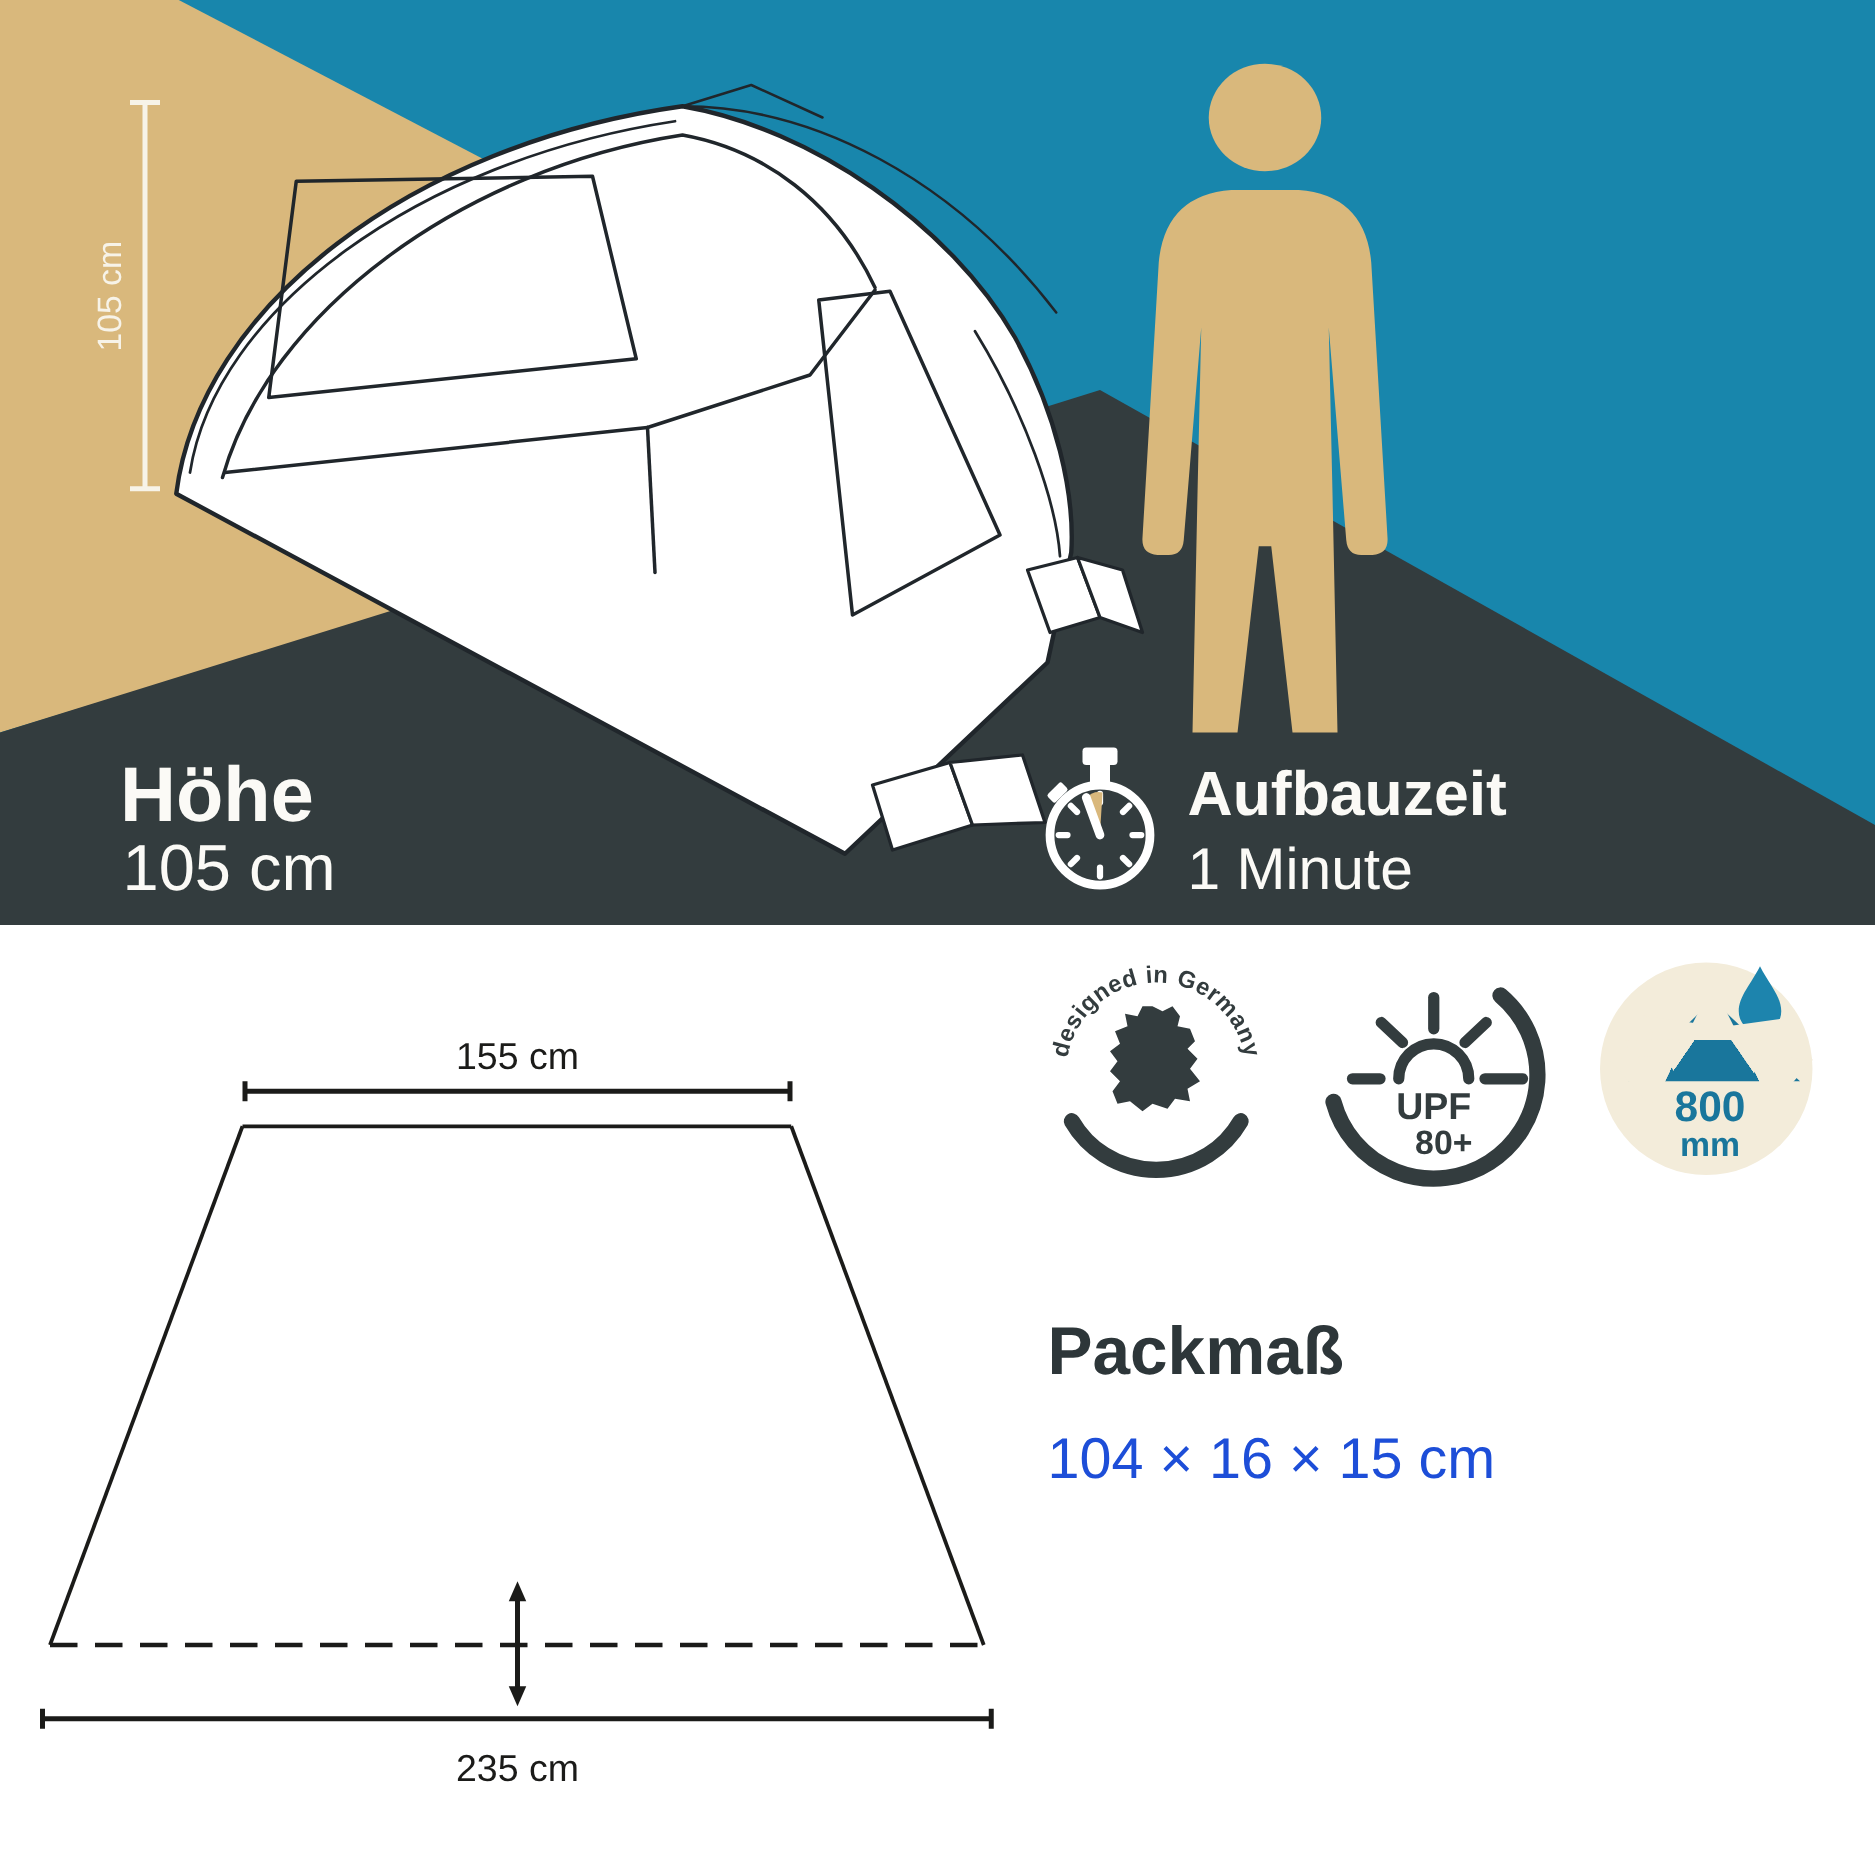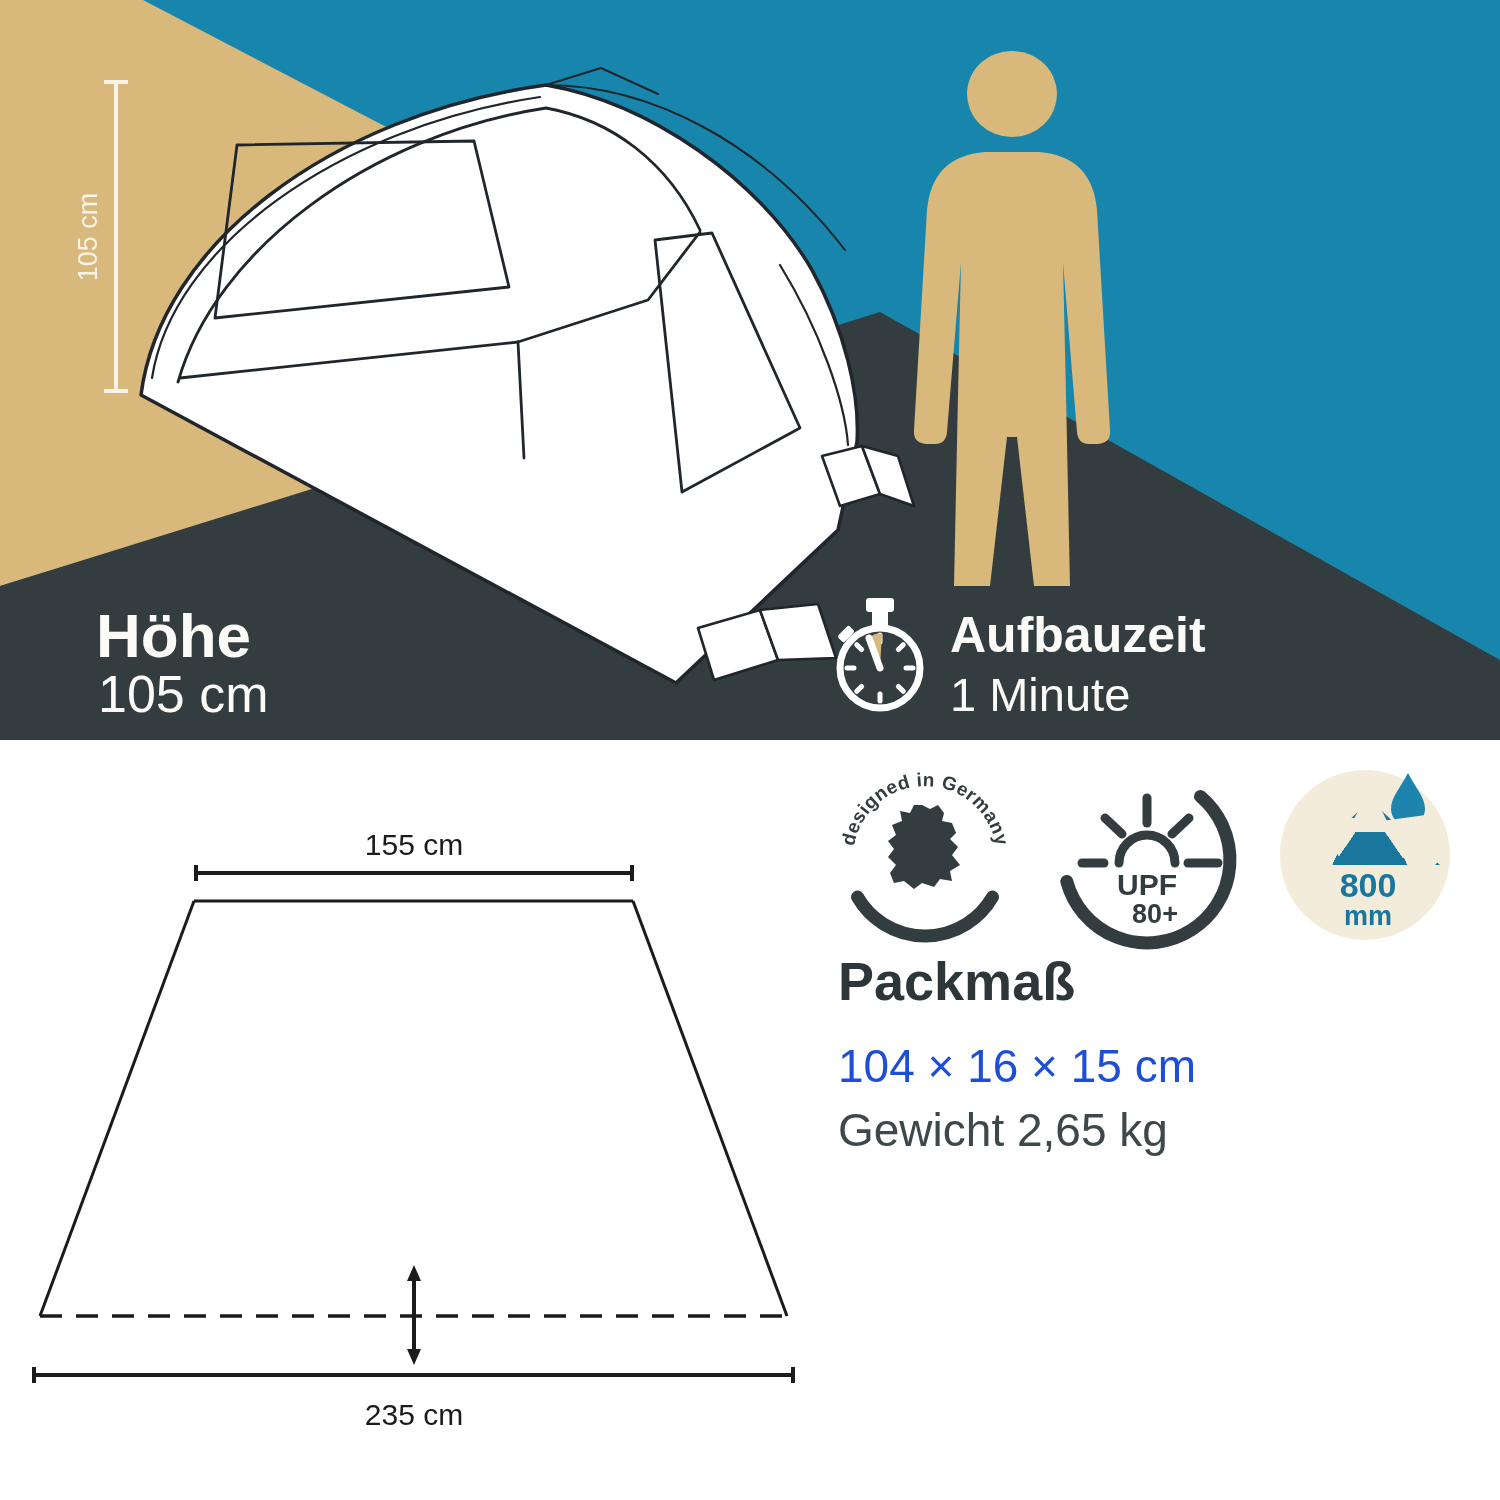--- a/index.html
+++ b/index.html
@@ -168,19 +168,18 @@
       <line x1="58" y1="84" x2="41" y2="76"></line>
       <line x1="46" y1="96" x2="31" y2="90"></line>
       <line x1="120" y1="72" x2="136" y2="61"></line>
       <line x1="132" y1="85" x2="149" y2="77"></line>
       <line x1="142" y1="96" x2="157" y2="90"></line>
     </g>
     <text x="93" y="132" text-anchor="middle" font-size="34" font-weight="700" fill="#19769c">800</text>
     <text x="93" y="160" text-anchor="middle" font-size="27" font-weight="700" fill="#19769c">mm</text>
   </svg>
 
-  <div class="abs nosel" style="left:838px;top:952px">
+  <div class="abs nosel" style="left:838px;top:1052px">
     <div style="font-size:54px;font-weight:700;color:#2d3639;line-height:1.1">Packmaß</div>
     <div style="font-size:46px;color:#1d4ed8;margin-top:28px;line-height:1.2">104 × 16 × 15 cm</div>
-    <div style="font-size:46px;color:#3e474a;margin-top:8px;line-height:1.2">Gewicht 2,65 kg</div>
   </div>
 
 </div>
 
 </body></html>

